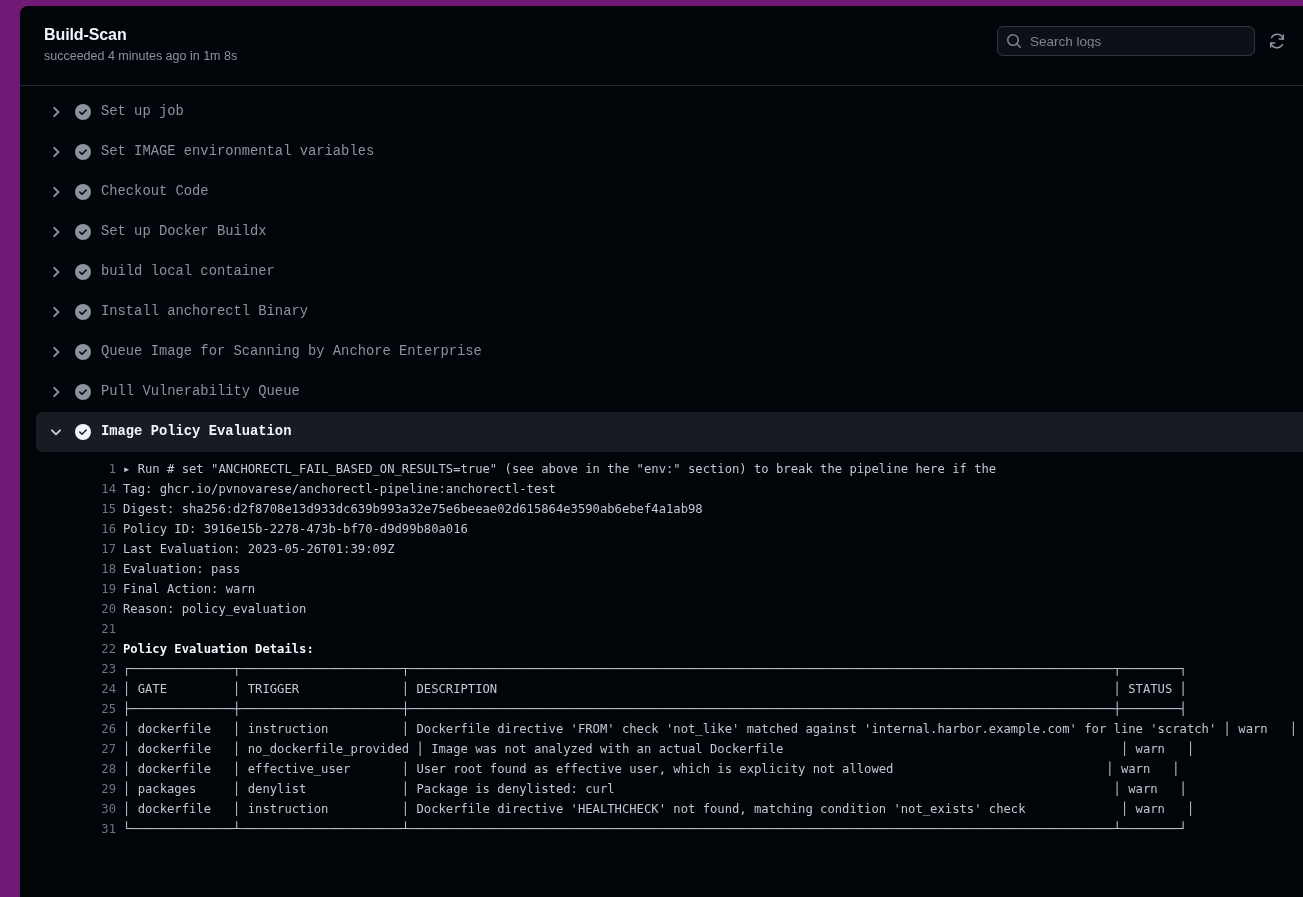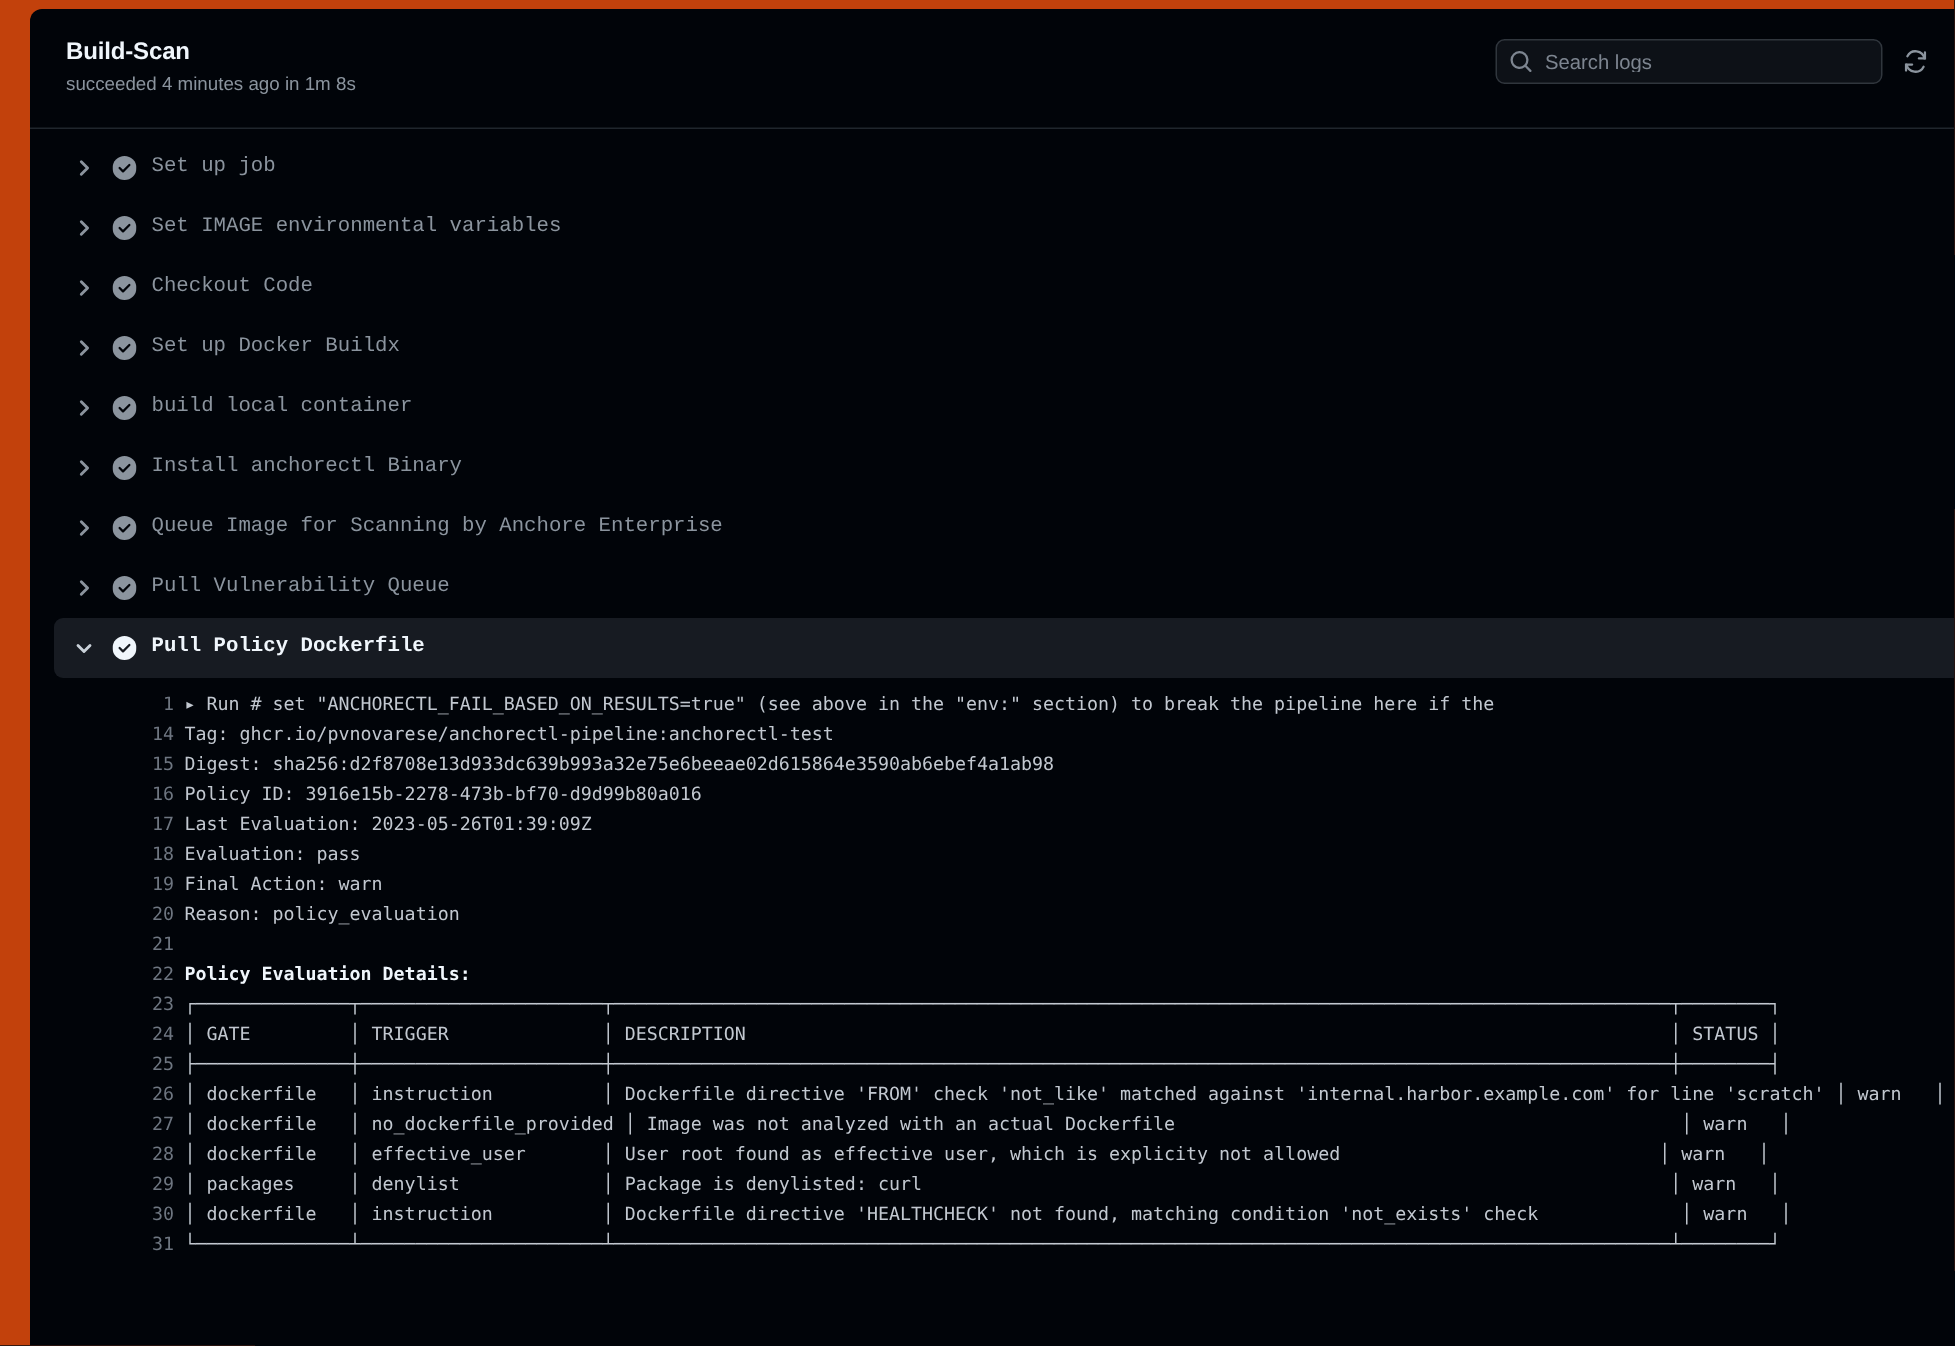--- a/index.html
+++ b/index.html
@@ -13,21 +13,21 @@
     overflow: hidden;
     font-family: "Liberation Sans", sans-serif;
     -webkit-font-smoothing: antialiased;
   }
 
   
   #app {
     position: relative;
     width: 1303px;
     height: 897px;
-    background: #c2410c;
+    background: #701a75;
   }
 
   
   #panel {
     position: absolute;
     left: 20px;
     top: 6px;
     right: 0;
     bottom: 0;
     background: #010409;
@@ -314,20 +314,20 @@
           <span class="step-label">Pull Vulnerability Queue</span>
         </div>
         <div class="step expanded">
           <svg class="chev" viewBox="0 0 16 16" fill="none" stroke="currentColor" stroke-width="1.9" stroke-linecap="round" stroke-linejoin="round">
             <path d="M4 6.3l4 4 4-4"></path>
           </svg>
           <svg class="check" viewBox="0 0 16 16">
             <circle cx="8" cy="8" r="8"></circle>
             <path d="M11.78 5.47a.75.75 0 010 1.06l-4.25 4.25a.75.75 0 01-1.06 0L4.22 8.53a.75.75 0 111.06-1.06L7 9.19l3.72-3.72a.75.75 0 011.06 0z"></path>
           </svg>
-          <span class="step-label">Pull Policy Dockerfile</span>
+          <span class="step-label">Image Policy Evaluation</span>
         </div>
       </div>
 
     <div id="log"><div class="logline"><span class="ln">1</span><span class="lt">▸ Run # set "ANCHORECTL_FAIL_BASED_ON_RESULTS=true" (see above in the "env:" section) to break the pipeline here if the</span></div><div class="logline"><span class="ln">14</span><span class="lt">Tag: ghcr.io/pvnovarese/anchorectl-pipeline:anchorectl-test</span></div><div class="logline"><span class="ln">15</span><span class="lt">Digest: sha256:d2f8708e13d933dc639b993a32e75e6beeae02d615864e3590ab6ebef4a1ab98</span></div><div class="logline"><span class="ln">16</span><span class="lt">Policy ID: 3916e15b-2278-473b-bf70-d9d99b80a016</span></div><div class="logline"><span class="ln">17</span><span class="lt">Last Evaluation: 2023-05-26T01:39:09Z</span></div><div class="logline"><span class="ln">18</span><span class="lt">Evaluation: pass</span></div><div class="logline"><span class="ln">19</span><span class="lt">Final Action: warn</span></div><div class="logline"><span class="ln">20</span><span class="lt">Reason: policy_evaluation</span></div><div class="logline"><span class="ln">21</span><span class="lt"></span></div><div class="logline"><span class="ln">22</span><span class="lt bold">Policy Evaluation Details:</span></div><div class="logline"><span class="ln">23</span><span class="lt">┌──────────────┬──────────────────────┬────────────────────────────────────────────────────────────────────────────────────────────────┬────────┐</span></div><div class="logline"><span class="ln">24</span><span class="lt">│ GATE         │ TRIGGER              │ DESCRIPTION                                                                                    │ STATUS │</span></div><div class="logline"><span class="ln">25</span><span class="lt">├──────────────┼──────────────────────┼────────────────────────────────────────────────────────────────────────────────────────────────┼────────┤</span></div><div class="logline"><span class="ln">26</span><span class="lt">│ dockerfile   │ instruction          │ Dockerfile directive 'FROM' check 'not_like' matched against 'internal.harbor.example.com' for line 'scratch' │ warn   │</span></div><div class="logline"><span class="ln">27</span><span class="lt">│ dockerfile   │ no_dockerfile_provided │ Image was not analyzed with an actual Dockerfile                                              │ warn   │</span></div><div class="logline"><span class="ln">28</span><span class="lt">│ dockerfile   │ effective_user       │ User root found as effective user, which is explicity not allowed                             │ warn   │</span></div><div class="logline"><span class="ln">29</span><span class="lt">│ packages     │ denylist             │ Package is denylisted: curl                                                                    │ warn   │</span></div><div class="logline"><span class="ln">30</span><span class="lt">│ dockerfile   │ instruction          │ Dockerfile directive 'HEALTHCHECK' not found, matching condition 'not_exists' check             │ warn   │</span></div><div class="logline"><span class="ln">31</span><span class="lt">└──────────────┴──────────────────────┴────────────────────────────────────────────────────────────────────────────────────────────────┴────────┘</span></div></div>
 
   </div>
 </div>
 
 </body></html>

